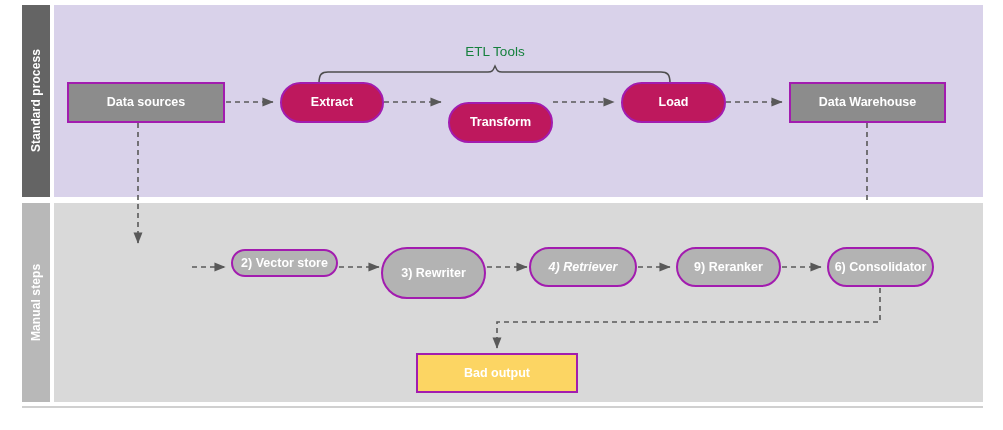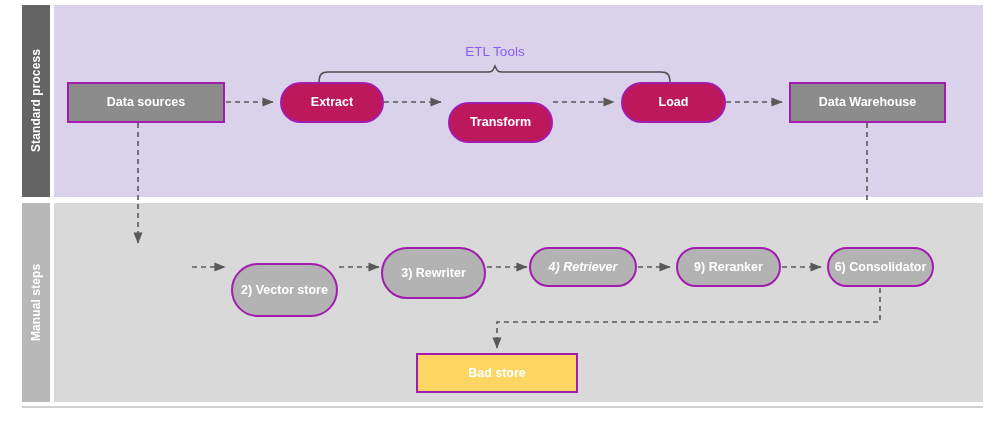--- a/index.html
+++ b/index.html
@@ -83,21 +83,21 @@
 
   
   #etl-label {
     position: absolute;
     left: 420px;
     top: 44px;
     width: 150px;
     text-align: center;
     font-size: 13.5px;
     font-weight: normal;
-    color: #8b5cf6;
+    color: #15803d;
   }
 </style>
 </head>
 <body>
 
 <div id="canvas">
 
   <div id="lane-std-body" class="lane-body"></div>
   <div id="lane-std-label" class="lane-label">Standard process</div>
 
@@ -143,22 +143,22 @@
   </svg>
 
   <div class="node rect gray" style="left:67px;  top:82px;  width:158px; height:41px;">Data sources</div>
   <div class="node pill purple" style="left:280px; top:82px;  width:104px; height:41px;">Extract</div>
   <div class="node pill purple" style="left:448px; top:82px;  width:105px; height:41px;margin-top:20px;">Transform</div>
   <div class="node rect gray" style="left:789px; top:82px;  width:157px; height:41px;">Data Warehouse</div>
   <div class="node pill purple" style="left:621px; top:82px;  width:105px; height:41px;">Load</div>
 
   <div id="etl-label">ETL Tools</div>
 
-  <div class="node pill mgray" style="left:231px; top:263px; width:107px; height:54px;">2) Vector store</div>
+  <div class="node pill mgray" style="left:231px; top:249px; width:107px; height:28px;">2) Vector store</div>
   <div class="node pill mgray" style="left:381px; top:247px; width:105px; height:52px;">3) Rewriter</div>
   <div class="node pill mgray" style="left:529px; top:247px; width:108px; height:40px;font-style:italic;">4) Retriever</div>
   <div class="node pill mgray" style="left:676px; top:247px; width:105px; height:40px;">9) Reranker</div>
   <div class="node pill mgray" style="left:827px; top:247px; width:107px; height:40px;">6) Consolidator</div>
 
-  <div class="node rect yellow" style="left:416px; top:353px; width:162px; height:40px;">Bad store</div>
+  <div class="node rect yellow" style="left:416px; top:353px; width:162px; height:40px;">Bad output</div>
 
   <div id="bottom-rule"></div>
 </div>
 
 </body></html>

